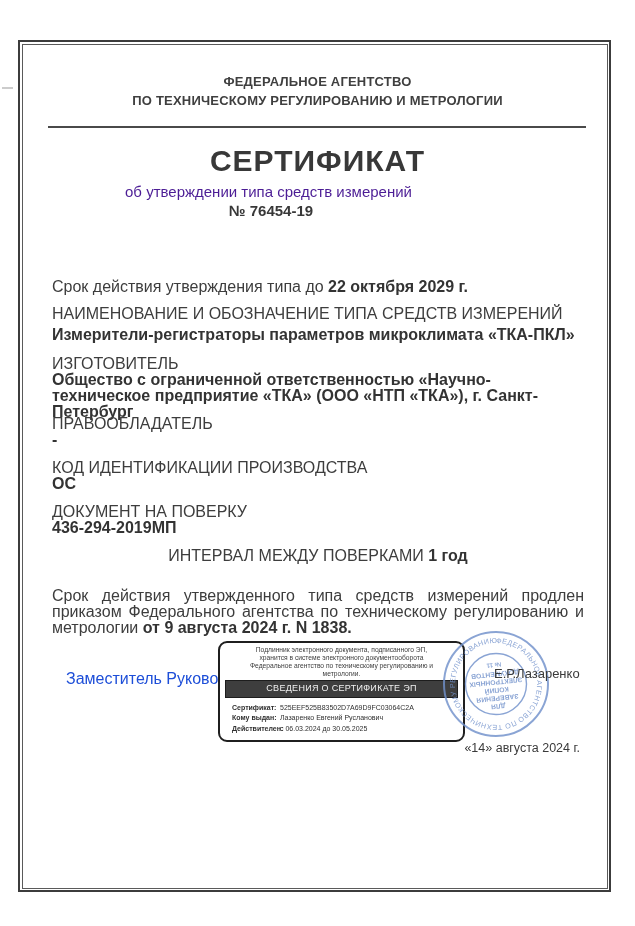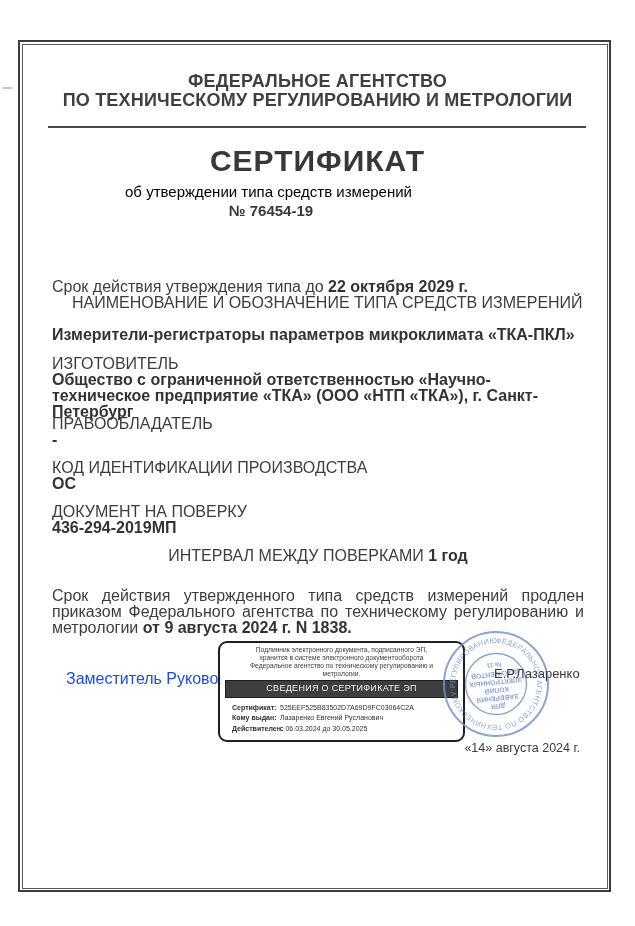--- a/index.html
+++ b/index.html
@@ -5,26 +5,26 @@
   html,body{margin:0;padding:0;background:#ffffff;}
   .page{
     position:relative;width:635px;height:926px;background:#ffffff;overflow:hidden;
     font-family:"Liberation Sans","DejaVu Sans",sans-serif;color:#3a3a3a;
   }
   .frame{position:absolute;left:18px;top:40px;width:589px;height:848px;border:2.5px solid #3c3c3c;}
   .frame-inner{position:absolute;left:1.5px;top:1.5px;right:1.5px;bottom:1.5px;border:1px solid #5a5a5a;}
   .artifact{position:absolute;background:#9a9a9a;}
 
   .hdr{position:absolute;left:0;top:72px;width:635px;text-align:center;
-       font-size:18px;font-weight:bold;color:#3f3f3f;line-height:19px;letter-spacing:.2px;}
+       font-size:13px;font-weight:bold;color:#3f3f3f;line-height:19px;letter-spacing:.2px;}
   .rule{position:absolute;left:48px;top:126px;width:538px;height:2px;background:#4a4a4a;}
 
   .title{position:absolute;left:0;top:144px;width:635px;text-align:center;
          font-size:30px;font-weight:bold;color:#383838;letter-spacing:1px;}
-  .subtitle{position:absolute;left:0;top:183px;width:537px;text-align:center;font-size:15px;color:#000000;}
+  .subtitle{position:absolute;left:0;top:183px;width:537px;text-align:center;font-size:15px;color:#4c1d95;}
   .cert-no{position:absolute;left:0;top:202px;width:542px;text-align:center;font-size:15px;font-weight:bold;color:#383838;}
 
   .body-block{position:absolute;left:52px;width:532px;font-size:16px;line-height:16px;color:#3d3d3d;}
   .b{font-weight:bold;color:#333;}
   .just{text-align:justify;}
 
   .sig-pos{position:absolute;left:66px;top:670px;font-size:16px;color:#1d4ed8;}
   .sig-name{position:absolute;left:494px;top:666px;font-size:13px;color:#3a3a3a;z-index:6;}
   .sig-date{position:absolute;left:420px;top:741px;width:160px;text-align:right;font-size:12.5px;color:#3a3a3a;}
 
@@ -54,21 +54,21 @@
   <div class="rule"></div>
 
   <div class="title">СЕРТИФИКАТ</div>
   <div class="subtitle">об утверждении типа средств измерений</div>
   <div class="cert-no">№ 76454-19</div>
 
   <div class="body-block" style="top:279px;">
     <span>Срок действия утверждения типа до </span><span class="b">22 октября 2029 г.</span>
   </div>
 
-  <div class="body-block" style="top:295px;margin-left:20px;">НАИМЕНОВАНИЕ И ОБОЗНАЧЕНИЕ ТИПА СРЕДСТВ ИЗМЕРЕНИЙ</div>
+  <div class="body-block" style="top:306px;">НАИМЕНОВАНИЕ И ОБОЗНАЧЕНИЕ ТИПА СРЕДСТВ ИЗМЕРЕНИЙ</div>
   <div class="body-block b" style="top:327px;">Измерители-регистраторы параметров микроклимата «ТКА-ПКЛ»</div>
 
   <div class="body-block" style="top:356px;">ИЗГОТОВИТЕЛЬ</div>
   <div class="body-block b" style="top:372px;width:536px;">Общество с ограниченной ответственностью «Научно-техническое предприятие «ТКА» (ООО «НТП «ТКА»), г. Санкт-Петербург</div>
 
   <div class="body-block" style="top:416px;">ПРАВООБЛАДАТЕЛЬ</div>
   <div class="body-block b" style="top:432px;">-</div>
 
   <div class="body-block" style="top:460px;">КОД ИДЕНТИФИКАЦИИ ПРОИЗВОДСТВА</div>
   <div class="body-block b" style="top:476px;">ОС</div>

